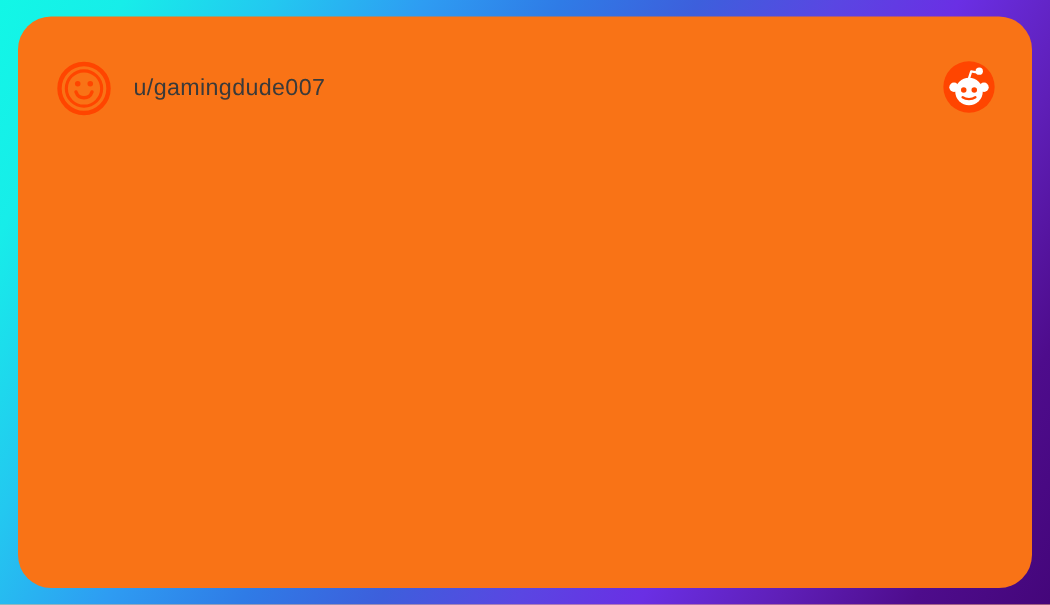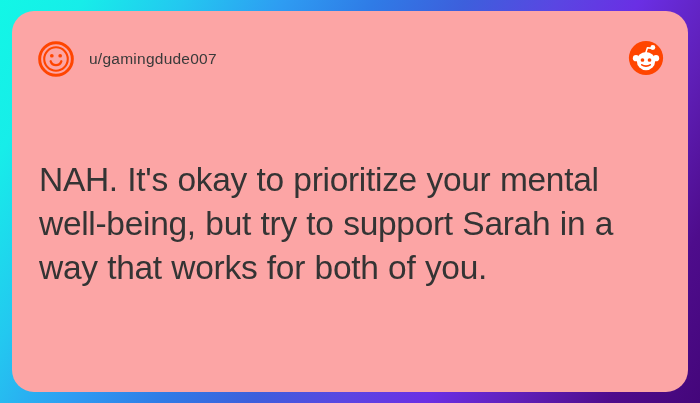--- a/index.html
+++ b/index.html
@@ -38,22 +38,23 @@
     height:403px;
   }
 
   
   .card {
     position:absolute;
     left:12px;
     top:11px;
     width:676px;
     height:381px;
-    background:#fca5a5;
+    background:#f97316;
     border-radius:22px;
+    text-align:right;
   }
 
   
   .card-header {
     position:absolute;
     left:0;
     top:0;
     width:100%;
     height:96px;
     display:flex;
@@ -134,17 +135,16 @@
         <circle cx="31.1" cy="20.2" r="3.5" fill="#FFFFFF"></circle>
         <circle cx="27.6" cy="8.3" r="2.7" fill="#FFFFFF"></circle>
         <path d="M20 13.6 L21.6 8.5 L26.6 9.3" fill="none" stroke="#FFFFFF" stroke-width="1.7" stroke-linecap="round" stroke-linejoin="round"></path>
         <circle cx="16.1" cy="22.2" r="2.05" fill="#FF4500"></circle>
         <circle cx="23.9" cy="22.2" r="2.05" fill="#FF4500"></circle>
         <path d="M15.3 27.6 a6.4 4.3 0 0 0 9.4 0" fill="none" stroke="#FF4500" stroke-width="1.8" stroke-linecap="round"></path>
       </svg>
 
     </div>
 
-    <div class="post-body">NAH. It's okay to prioritize your mental well-being, but try to support Sarah in a way that works for both of you.</div>
 
   </div>
 
 </div>
 
 </body></html>

